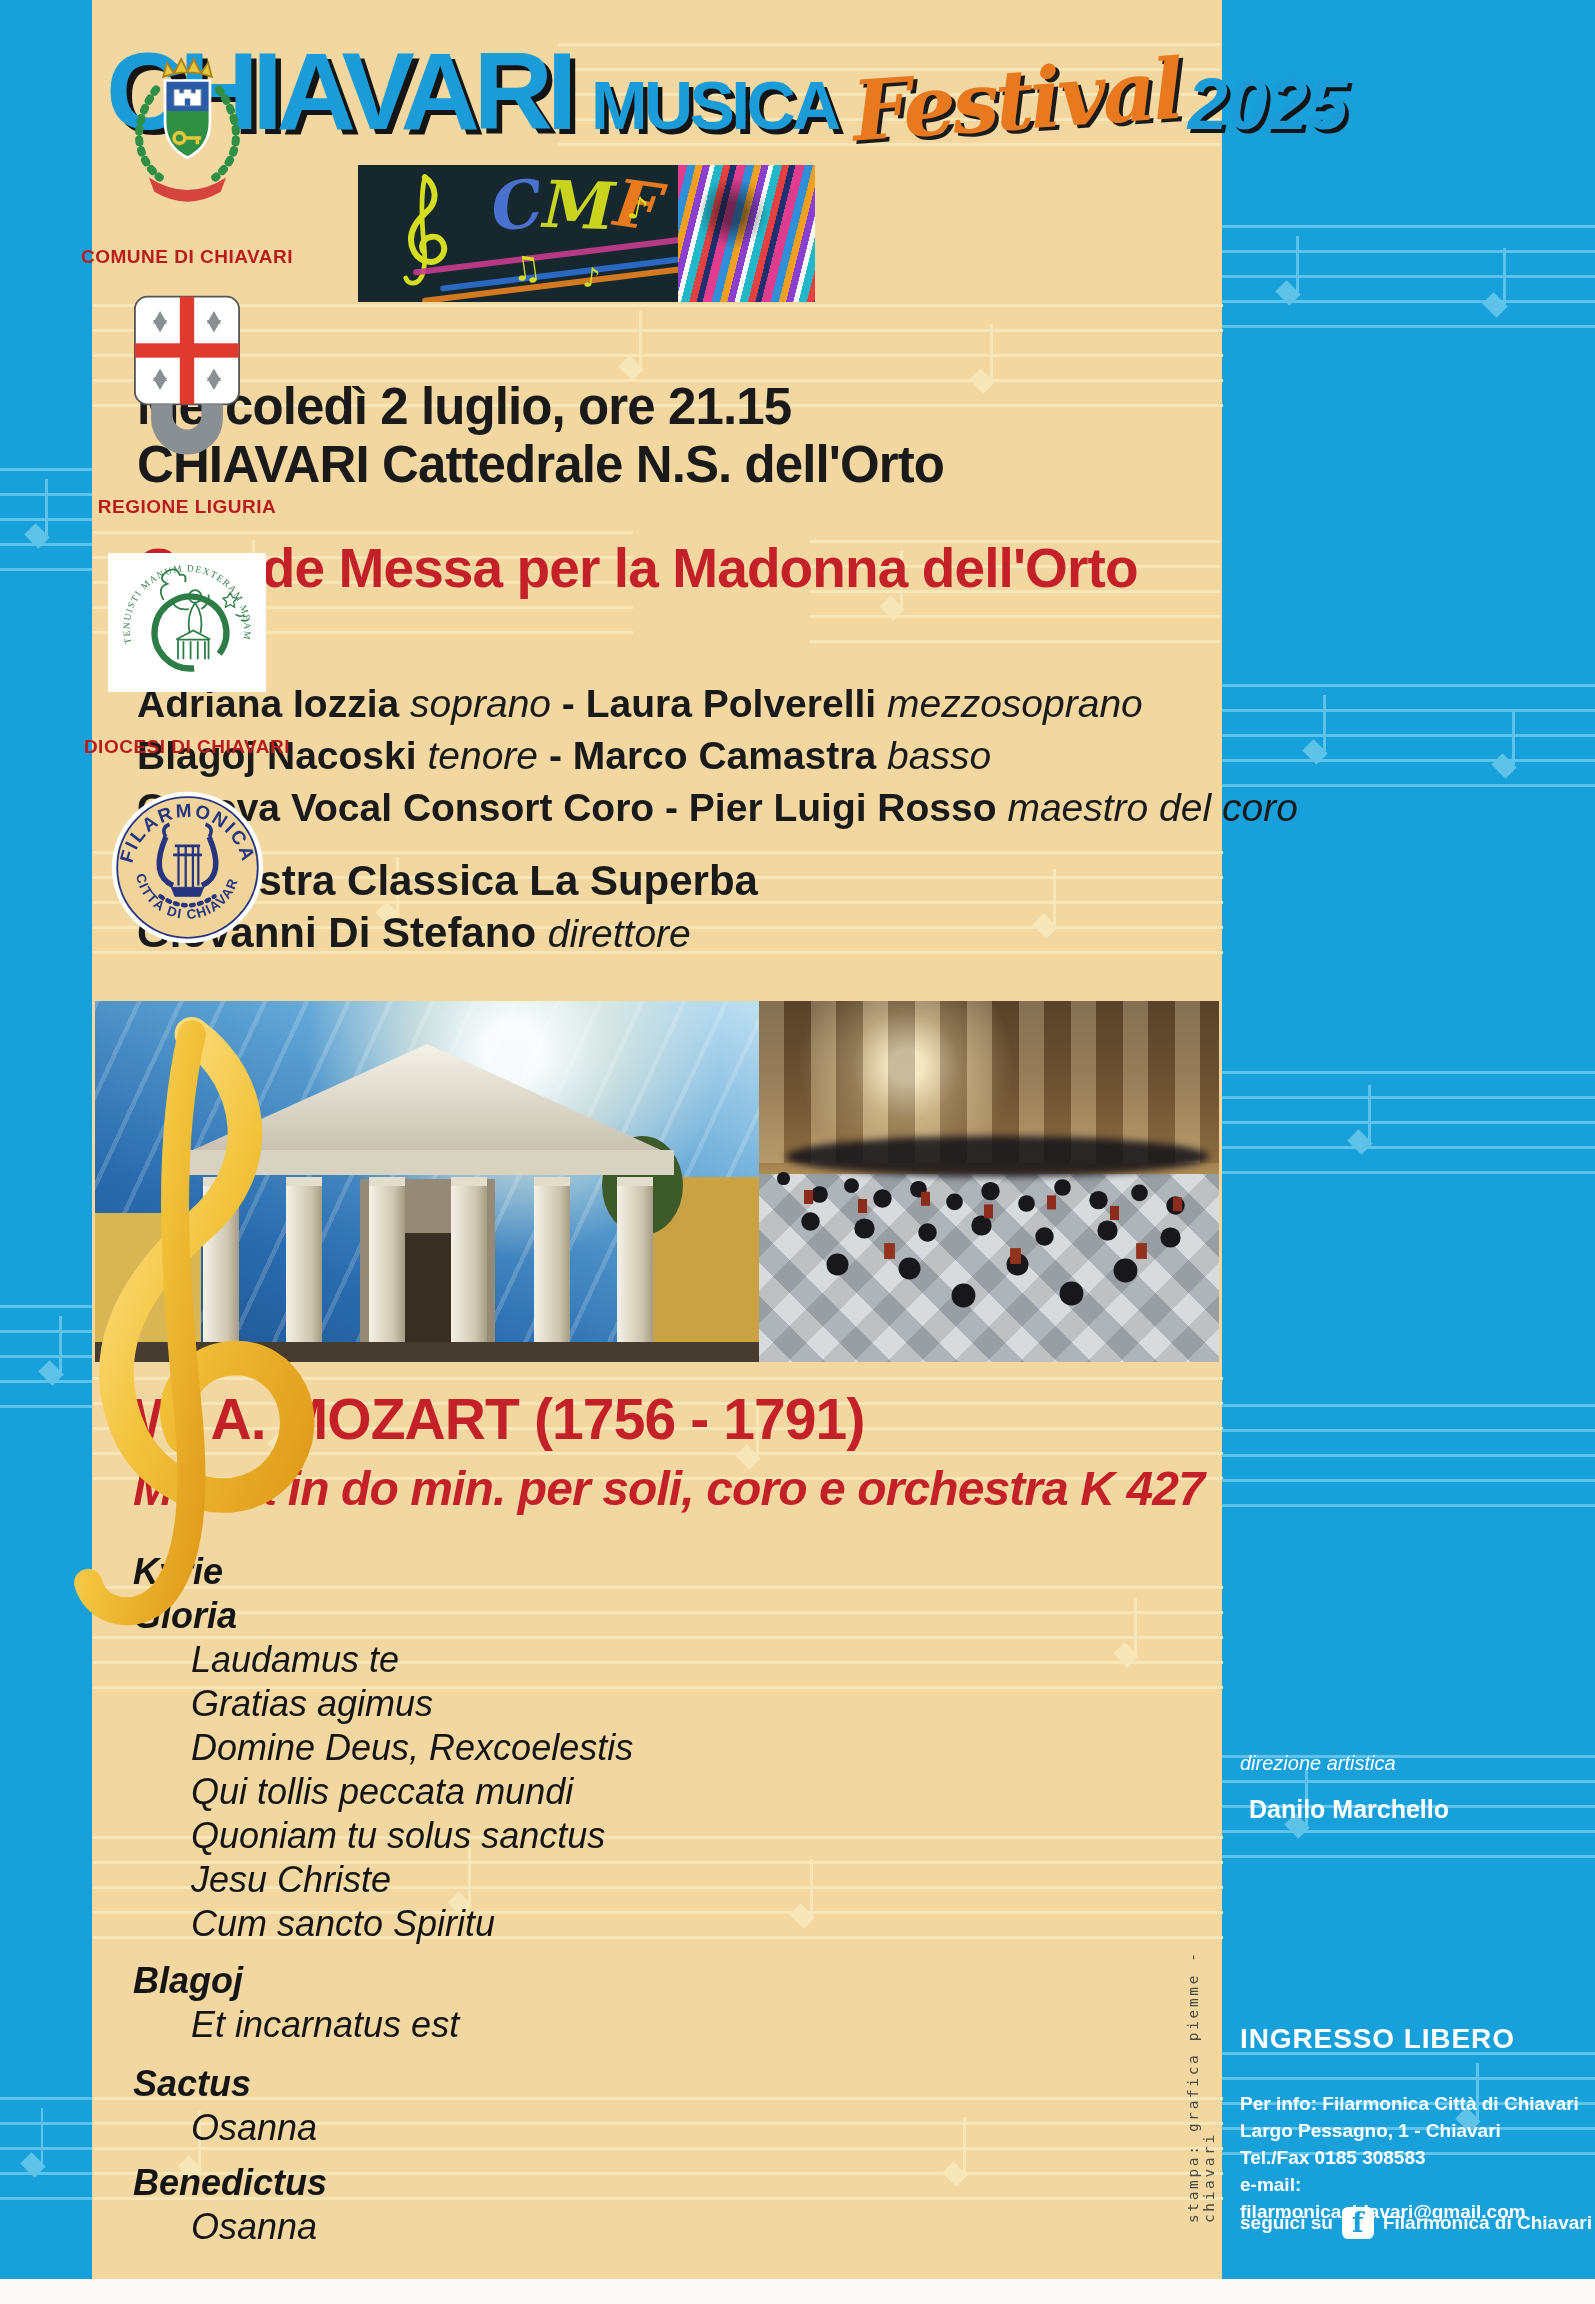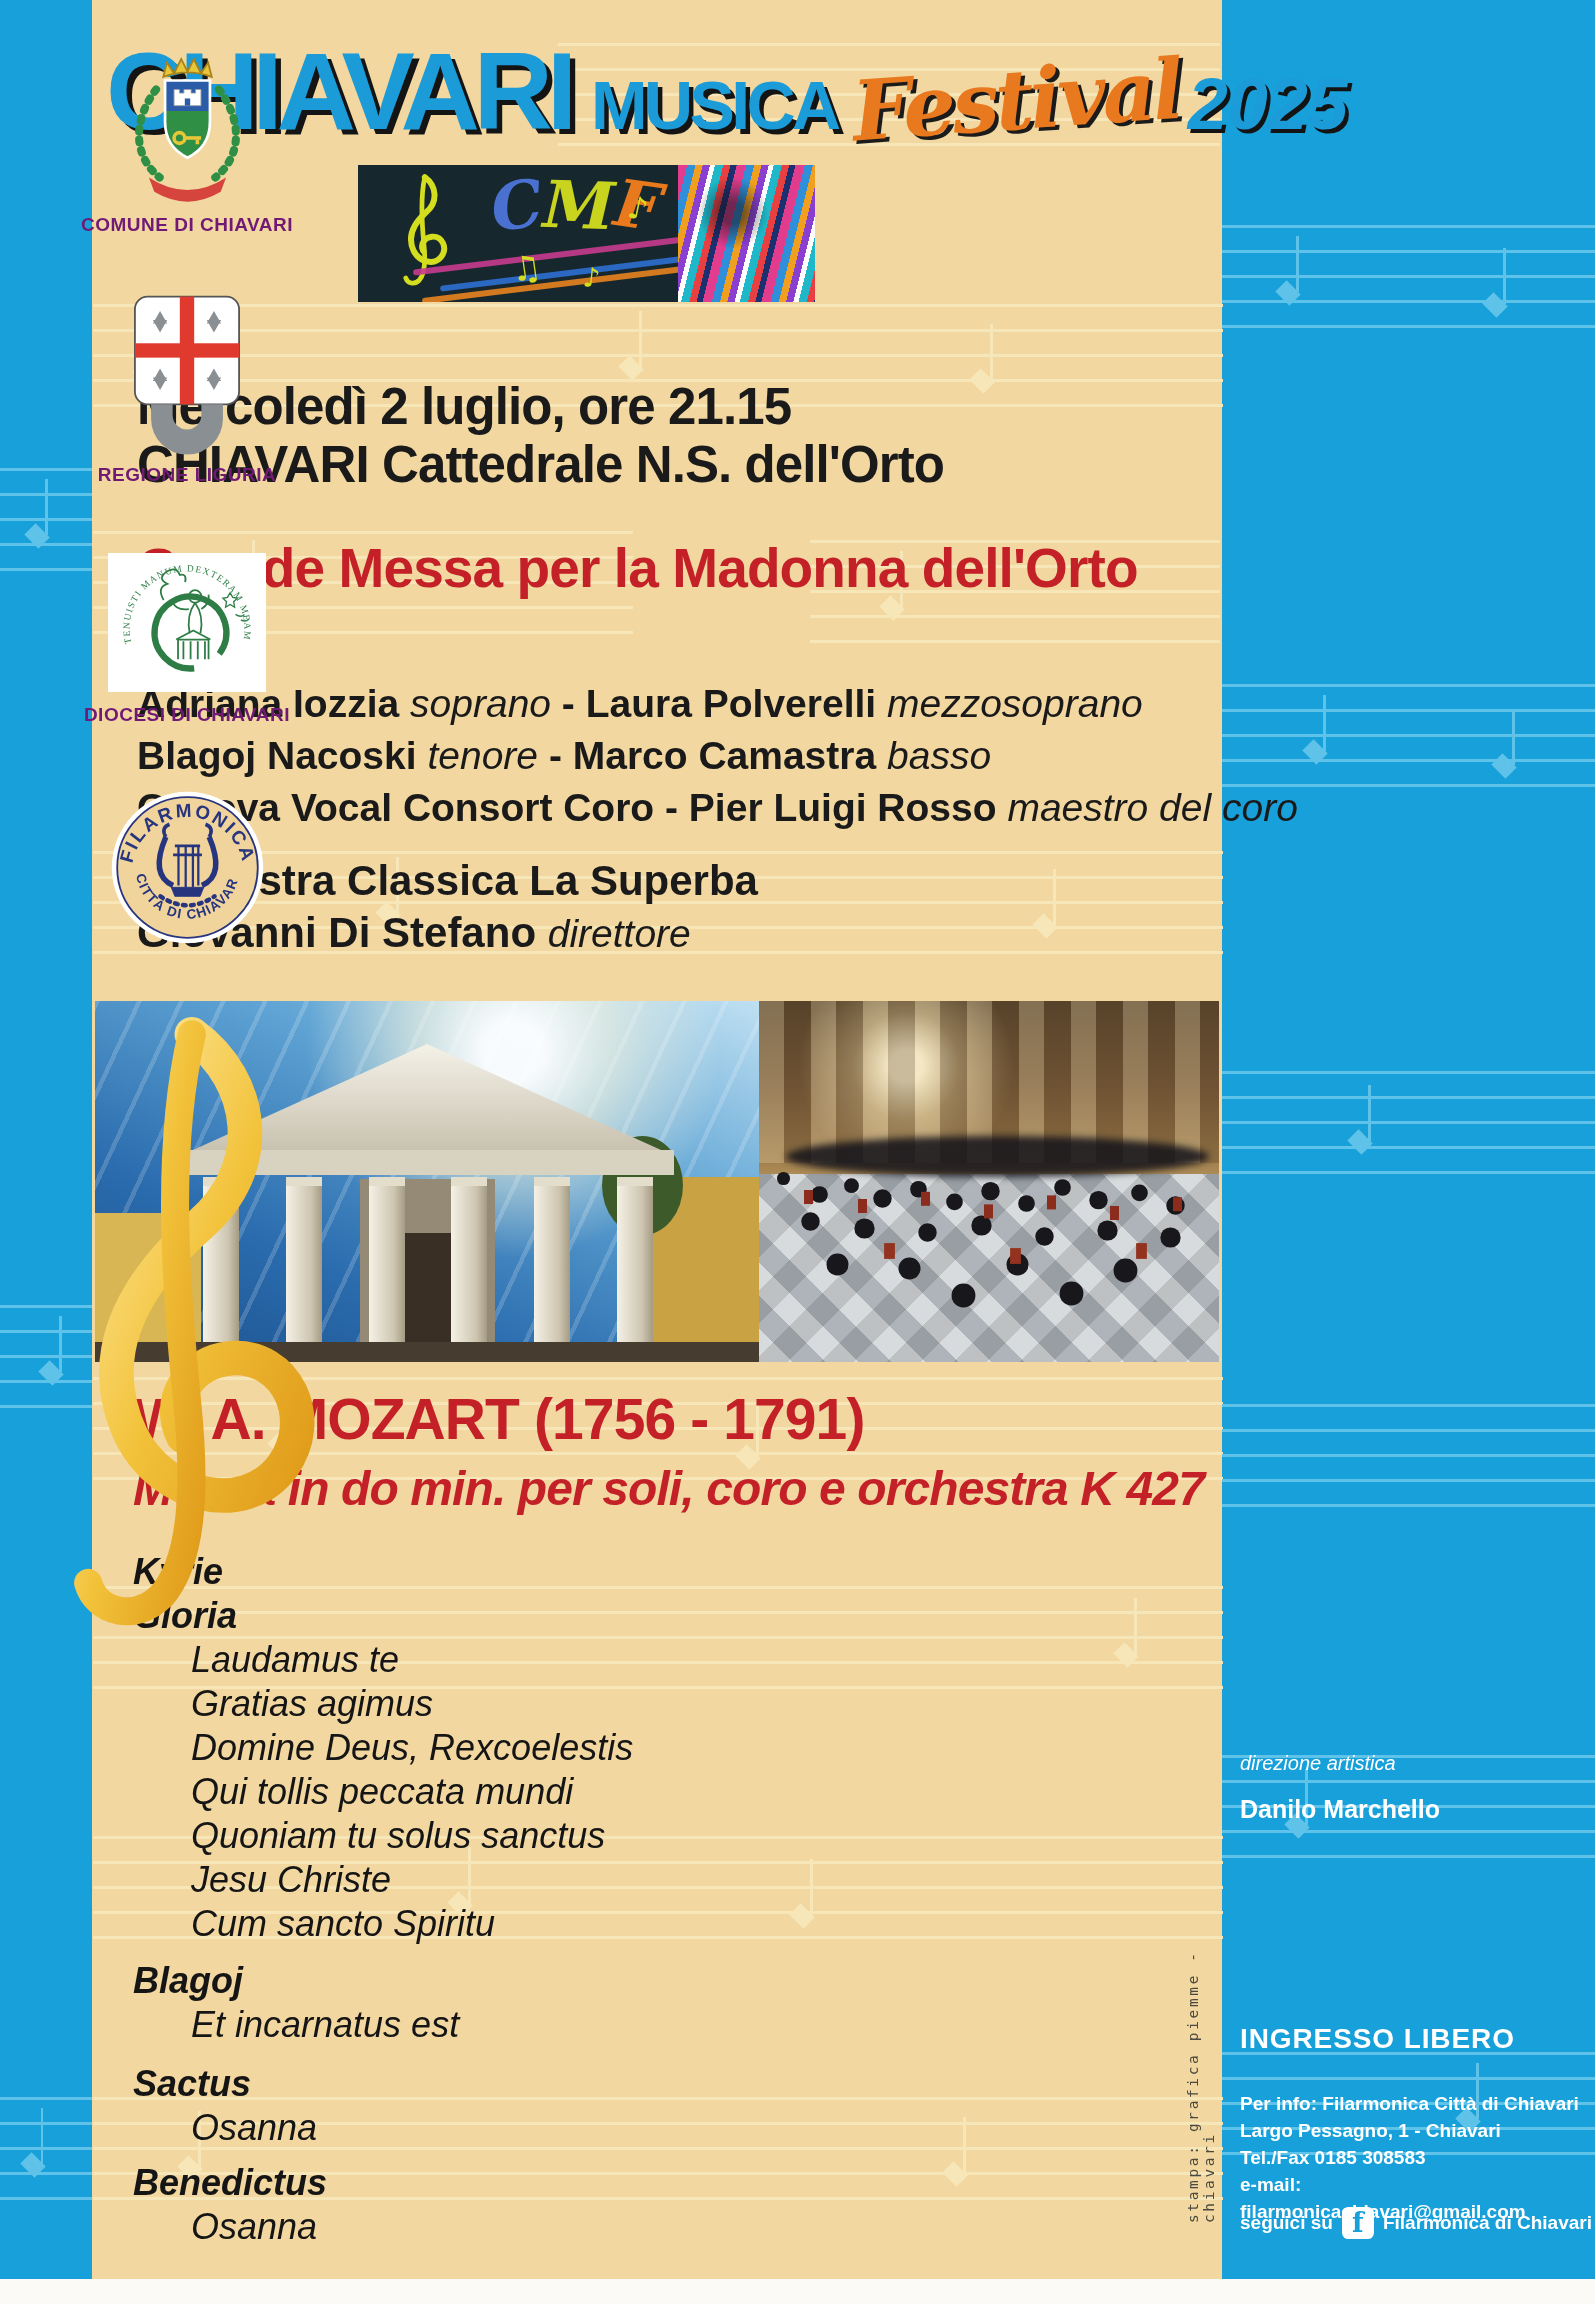--- a/index.html
+++ b/index.html
@@ -100,21 +100,21 @@
        315px 21.6px 0 2.7px #17171c,356px 14.4px 0 1.8px #17171c,392px 27px 0 2.7px #17171c,27px 43px 0 2.7px #17171c,
        81px 50px 0 3.6px #17171c,144px 54px 0 2.7px #17171c,198px 47px 0 3.6px #17171c,261px 58px 0 2.7px #17171c,
        324px 52px 0 3.6px #17171c,387px 59px 0 3.6px #17171c,54px 86px 0 4.5px #17171c,126px 90px 0 4.5px #17171c,
        234px 86px 0 4.5px #17171c,342px 92px 0 5.4px #17171c,180px 117px 0 5.4px #17171c,288px 115px 0 5.4px #17171c;}
   .stands{position:absolute;left:45px;top:189px;width:9px;height:14.4px;background:#8c2c1c;
      box-shadow:54px 9px 0 #8c2c1c,117px 1.8px 0 #8c2c1c,180px 14.4px 0 #8c2c1c,243px 5.4px 0 #8c2c1c,
        306px 16px 0 #8c2c1c,369px 7.2px 0 #8c2c1c,81px 54px 0 0.9px #93331f,207px 59px 0 0.9px #93331f,
        333px 54px 0 0.9px #93331f;}
   
   .sb-center{position:absolute;width:374px;text-align:center;}
-  .sb-label{color:#701a75;font-weight:bold;font-size:19px;letter-spacing:0.5px;}
+  .sb-label{color:#b91c1c;font-weight:bold;font-size:19px;letter-spacing:0.5px;margin-top:32px;}
   .sb-left{position:absolute;left:1240px;color:#ffffff;text-align:left;}
   .direzione{font-style:italic;font-size:20px;}
   .danilo{font-weight:bold;font-size:25px;}
   .ingresso{font-weight:bold;font-size:28px;letter-spacing:0.9px;text-align:right;}
   .contact{font-weight:bold;font-size:19px;line-height:27px;}
   .follow{display:flex;align-items:center;gap:9px;font-weight:bold;font-size:19px;}
   .fb{width:32px;height:32px;border-radius:6.3px;background:#ffffff;color:#17a0da;
       font-family:"DejaVu Serif",serif;font-weight:bold;font-size:27px;line-height:31px;text-align:center;}
   .print-credit{position:absolute;left:1185px;top:1926px;height:297px;writing-mode:vertical-rl;
       transform:rotate(180deg);font-family:"DejaVu Sans Mono",monospace;font-size:14.4px;
@@ -374,21 +374,21 @@
             <stop offset=".5" stop-color="#f2c23a"></stop>
             <stop offset="1" stop-color="#e09c1a"></stop>
         </linearGradient>
       </defs>
       <path d="M62 8 C92 30 96 70 66 96 C30 128 18 160 34 194 C48 222 86 232 104 208 C120 186 106 156 80 158 C60 160 50 178 58 194" fill="none" stroke="url(#goldGrad)" stroke-width="16" stroke-linecap="round"></path>
       <path d="M62 8 C50 60 54 120 60 180 C64 220 62 252 48 268 C36 280 18 276 14 262" fill="none" stroke="url(#goldGrad)" stroke-width="13" stroke-linecap="round"></path>
     </svg>
   </div>
 
   <div class="sb-left direzione" style="top:1752px;">direzione artistica</div>
-  <div class="sb-left danilo" style="top:1795px;">Danilo Marchello</div>
+  <div class="sb-left danilo" style="top:1795px;margin-left:9px;">Danilo Marchello</div>
   <div class="sb-left ingresso" style="top:2023px;">INGRESSO LIBERO</div>
   <div class="sb-left contact" style="top:2090px;width:342px;">
     <div>Per info: Filarmonica Città di Chiavari</div>
     <div>Largo Pessagno, 1 - Chiavari</div>
     <div>Tel./Fax 0185 308583</div>
     <div>e-mail: filarmonicachiavari@gmail.com</div>
   </div>
   <div class="sb-left follow" style="top:2207px;">
     <span>seguici su</span>
     <span class="fb">f</span>

